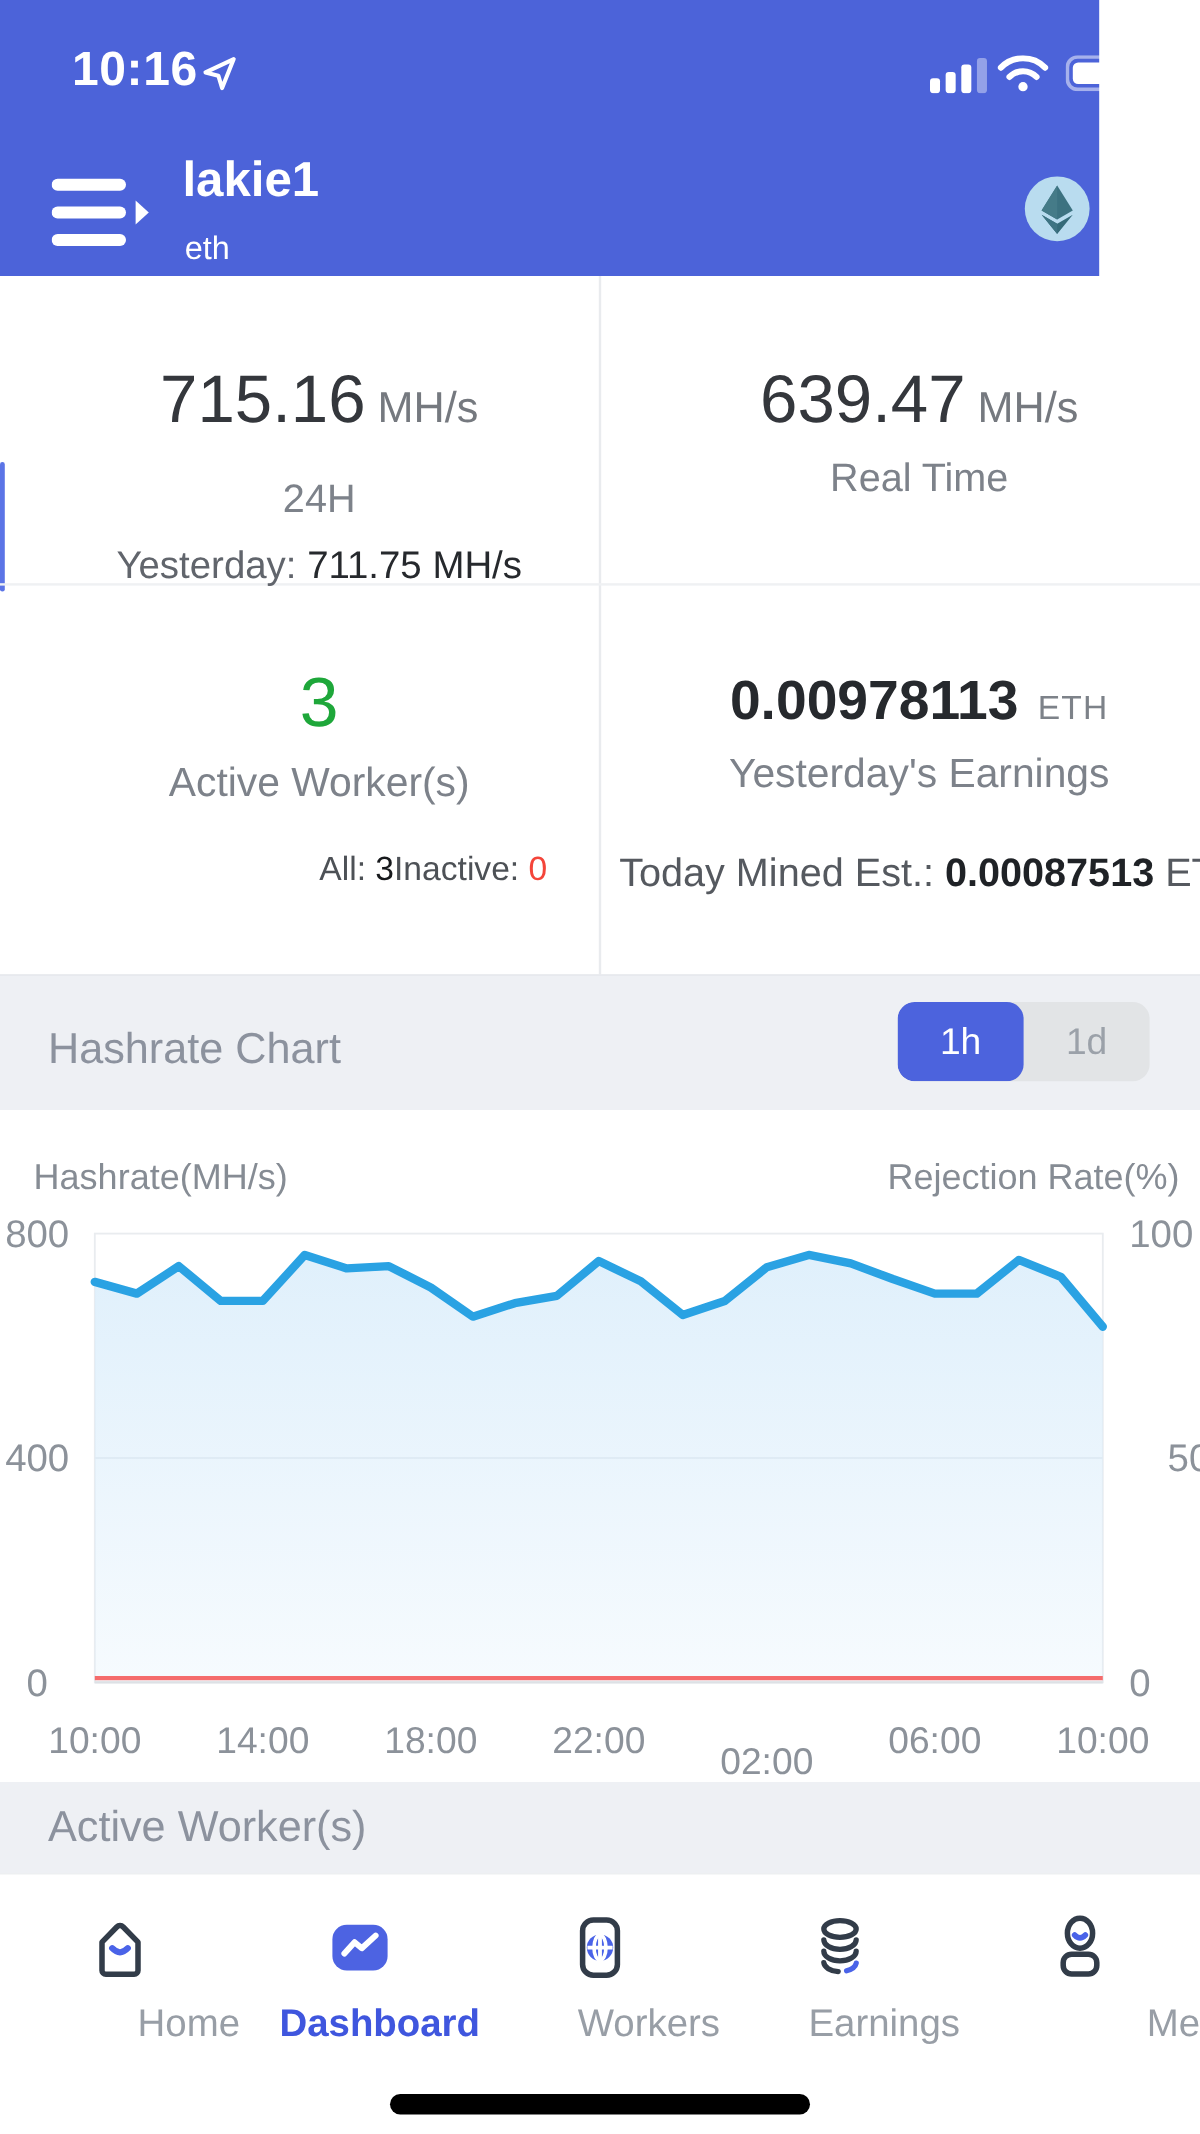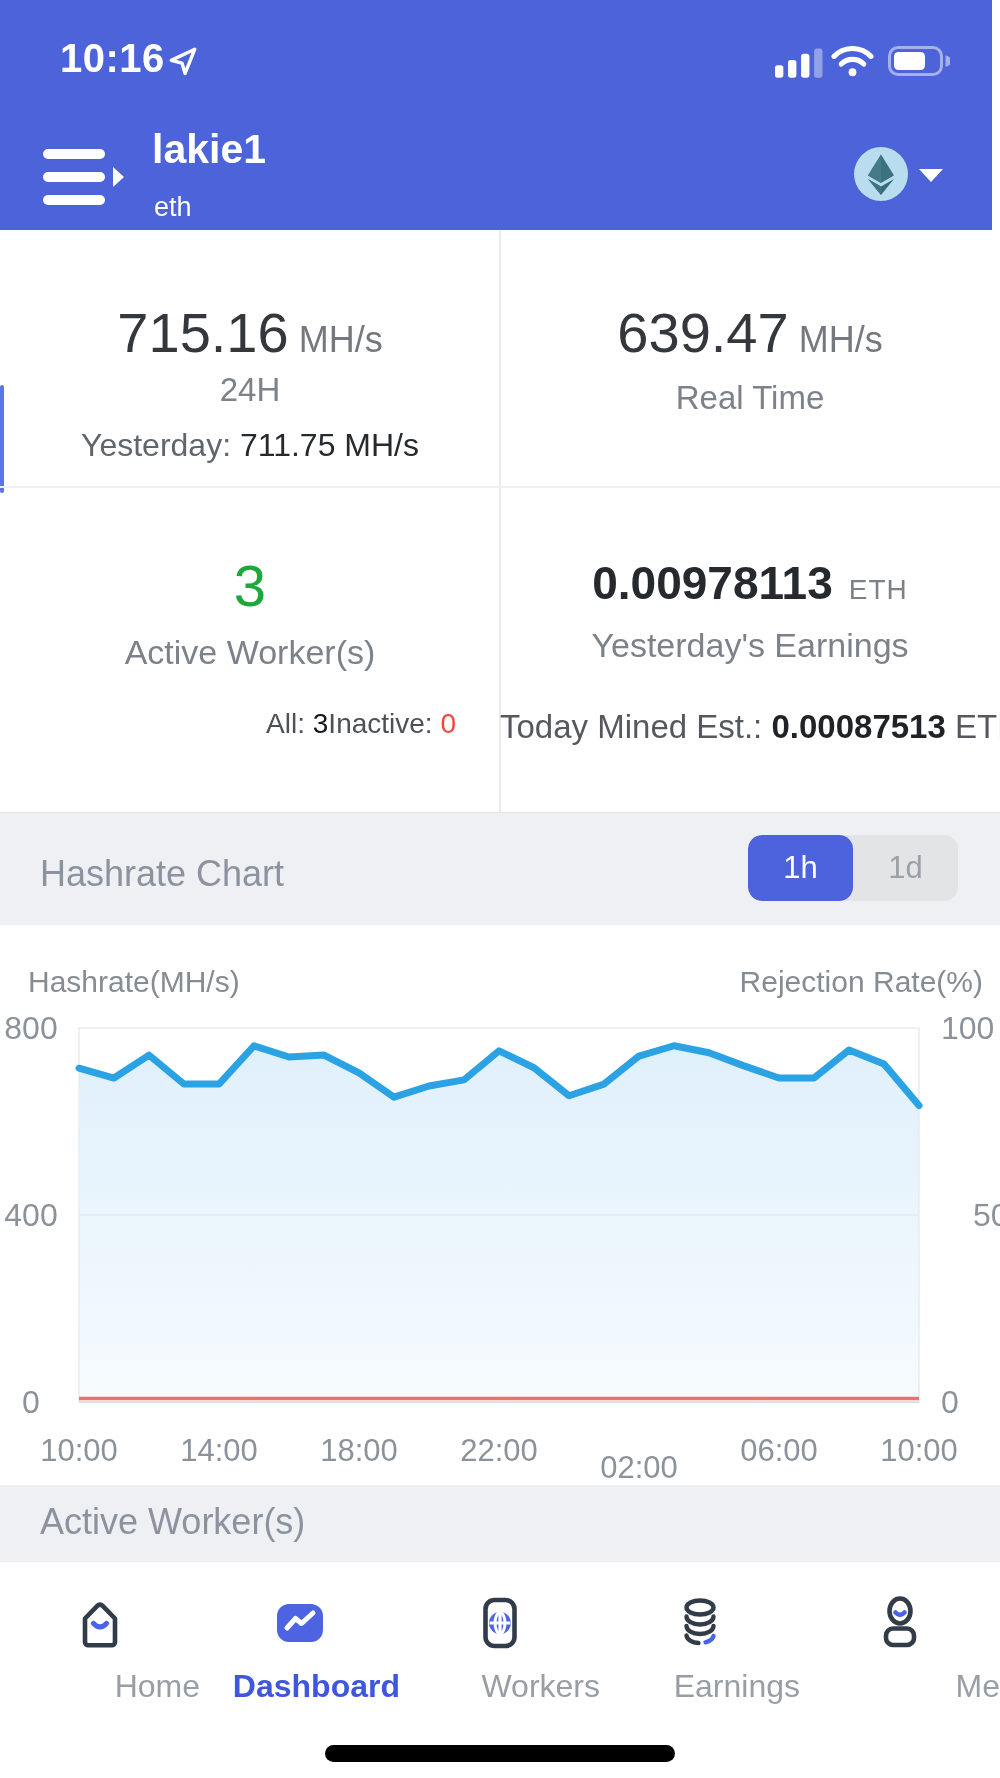--- a/index.html
+++ b/index.html
@@ -1,37 +1,37 @@
 <!DOCTYPE html>
 <html><head>
 <meta charset="utf-8">
 <style>
   html,body{margin:0;padding:0;background:#fff;}
   .screen{position:relative;width:1000px;height:1778px;overflow:hidden;
     font-family:"Liberation Sans","DejaVu Sans",sans-serif;background:#fff;}
 
   
-  .header{position:absolute;left:0;top:0;width:992px;height:230px;background:#4c63d9;}
+  .header{position:absolute;left:0;top:0;width:916px;height:230px;background:#4c63d9;}
   .time{position:absolute;left:60px;top:36px;color:#fff;font-size:40px;font-weight:600;letter-spacing:.5px;}
   .loc{position:absolute;left:166px;top:44px;width:34px;height:34px;}
   .cell{position:absolute;left:775px;top:46px;width:48px;height:32px;}
   .wifi{position:absolute;left:831px;top:46px;width:43px;height:31px;}
   .batt{position:absolute;left:888px;top:46px;width:62px;height:30px;}
   .burger{position:absolute;left:43px;top:148px;width:84px;height:58px;cursor:pointer;}
   .acct{position:absolute;left:152px;top:126px;color:#fff;font-size:41px;font-weight:700;}
   .coin{position:absolute;left:154px;top:192px;color:#fff;font-size:27px;}
   .coin-btn{position:absolute;left:848px;top:143px;width:104px;height:66px;cursor:pointer;}
   .coin-circ{position:absolute;left:5px;top:3px;width:56px;height:56px;}
   .caret{position:absolute;left:70px;top:25px;width:26px;height:15px;}
 
   
   .vdiv{position:absolute;left:499px;top:230px;width:2px;height:582px;background:#e9ebee;}
   .hdiv{position:absolute;left:0;top:486px;width:1000px;height:2px;background:#eff1f3;}
   .scrollbar{position:absolute;left:0;top:385px;width:4px;height:108px;background:#5b74e6;border-radius:2px;}
-  .cellbox{position:absolute;width:500px;text-align:center;}
+  .cellbox{position:absolute;width:500px;text-align:center;padding-left:16px;}
   .bignum-row{display:flex;justify-content:center;align-items:baseline;gap:10px;white-space:nowrap;}
   .bignum{font-size:56px;font-weight:500;color:#34373c;}
   .unit{font-size:36px;color:#75797f;}
   .unit-sm{font-size:28px;color:#7d8289;letter-spacing:1px;margin-left:6px;}
   .statlabel{font-size:33px;color:#7d828a;}
   .subline{font-size:32px;white-space:nowrap;}
   .sub-label{color:#61656c;}
   .sub-value{color:#26292d;font-weight:500;}
   .greennum{font-size:58px;font-weight:500;color:#1ea73a;}
   .earnnum{font-size:46px;font-weight:600;color:#26292d;}
@@ -124,21 +124,21 @@
 
   <div class="scrollbar"></div>
   <div class="vdiv"></div>
   <div class="hdiv"></div>
 
   <div class="cellbox" style="left:0;top:300px;">
     <div class="bignum-row">
       <span class="bignum">715.16</span>
       <span class="unit">MH/s</span>
     </div>
-    <div class="statlabel" style="margin-top:6px;">24H</div>
+    <div class="statlabel" style="margin-top:32px;">24H</div>
     <div class="subline" style="margin-top:18px;">
       <span class="sub-label">Yesterday:</span>
       <span class="sub-value">711.75 MH/s</span>
     </div>
   </div>
 
   <div class="cellbox" style="left:500px;top:300px;">
     <div class="bignum-row">
       <span class="bignum">639.47</span>
       <span class="unit">MH/s</span>

